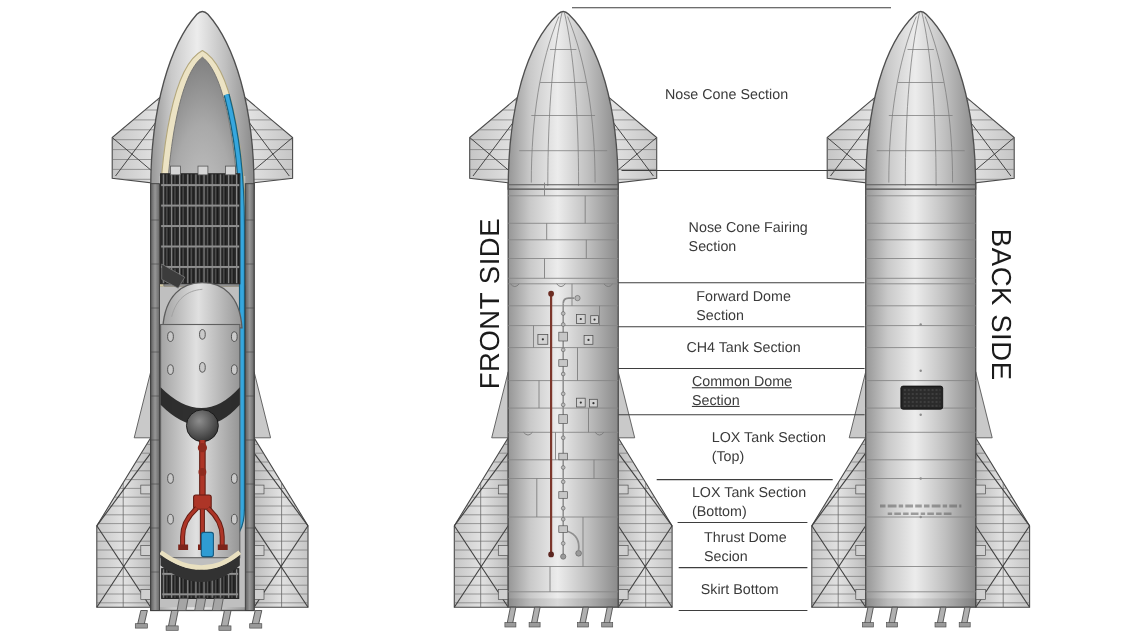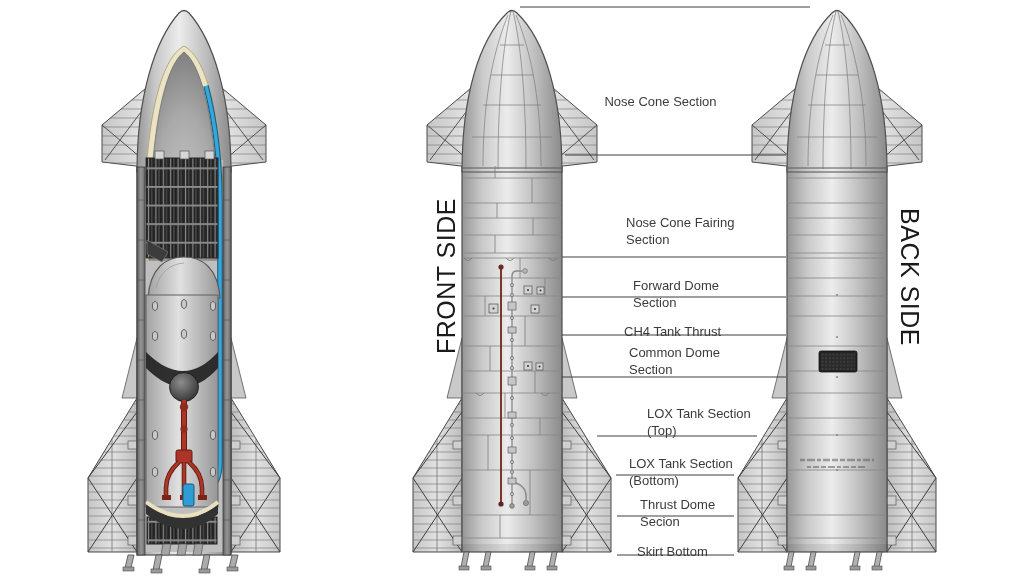--- a/index.html
+++ b/index.html
@@ -1,24 +1,24 @@
 <!DOCTYPE html>
 <html><head>
 <meta charset="utf-8">
 <style>
   html,body{margin:0;padding:0;background:#ffffff;}
   .stage{position:relative;width:1024px;height:576px;background:#ffffff;overflow:hidden;
          font-family:"Liberation Sans", sans-serif;}
   .stage svg{position:absolute;left:0;top:0;}
-  .sec-label{position:absolute;font-size:13px;line-height:17px;color:#3b3b3b;margin-top:16px;}
+  .sec-label{position:absolute;font-size:13px;line-height:17px;color:#3b3b3b;}
   .s0{left:578px;top:77px;width:165px;text-align:center;}
   .s1{left:626px;top:198px;width:130px;}
   .s2{left:633px;top:261px;width:102px;}
   .s3{left:624px;top:307px;width:150px;}
-  .s4{left:629px;top:328px;width:108px;}
+  .s4{left:629px;top:338px;width:108px;text-decoration:underline;}
   .s5{left:647px;top:389px;width:118px;}
   .s6{left:629px;top:439px;width:120px;}
   .s7{left:640px;top:480px;width:100px;}
   .s8{left:637px;top:527px;width:130px;}
   .side-label{position:absolute;font-size:25px;color:#1a1a1a;letter-spacing:0.5px;
               white-space:nowrap;transform-origin:center center;}
   .side-front{left:446px;top:276px;transform:translate(-50%,-50%) rotate(-90deg);}
   .side-back{left:909px;top:277px;transform:translate(-50%,-50%) rotate(90deg);}
 </style>
 </head>
@@ -390,21 +390,21 @@
     <line x1="597" y1="436" x2="757" y2="436"></line>
     <line x1="616" y1="475" x2="734" y2="475"></line>
     <line x1="617" y1="516" x2="734" y2="516"></line>
     <line x1="617" y1="555" x2="734" y2="555"></line>
   </g>
 </svg>
 
 <div class="sec-label s0">Nose Cone Section</div>
 <div class="sec-label s1">Nose Cone Fairing Section</div>
 <div class="sec-label s2">Forward Dome Section</div>
-<div class="sec-label s3">CH4 Tank Thrust</div>
+<div class="sec-label s3">CH4 Tank Section</div>
 <div class="sec-label s4">Common Dome Section</div>
 <div class="sec-label s5">LOX Tank Section (Top)</div>
 <div class="sec-label s6">LOX Tank Section (Bottom)</div>
 <div class="sec-label s7">Thrust Dome Secion</div>
 <div class="sec-label s8">Skirt Bottom</div>
 
 <div class="side-label side-front">FRONT SIDE</div>
 <div class="side-label side-back">BACK SIDE</div>
 
 </div>

